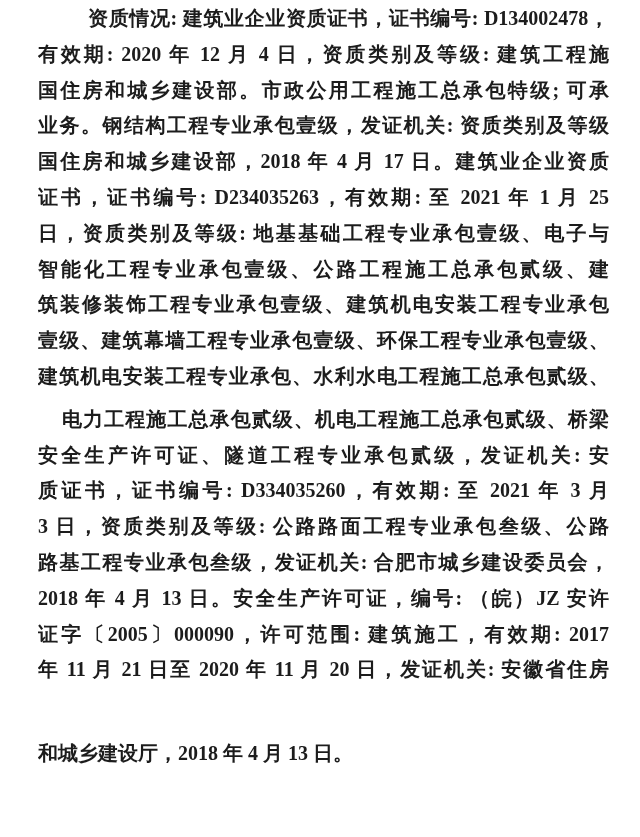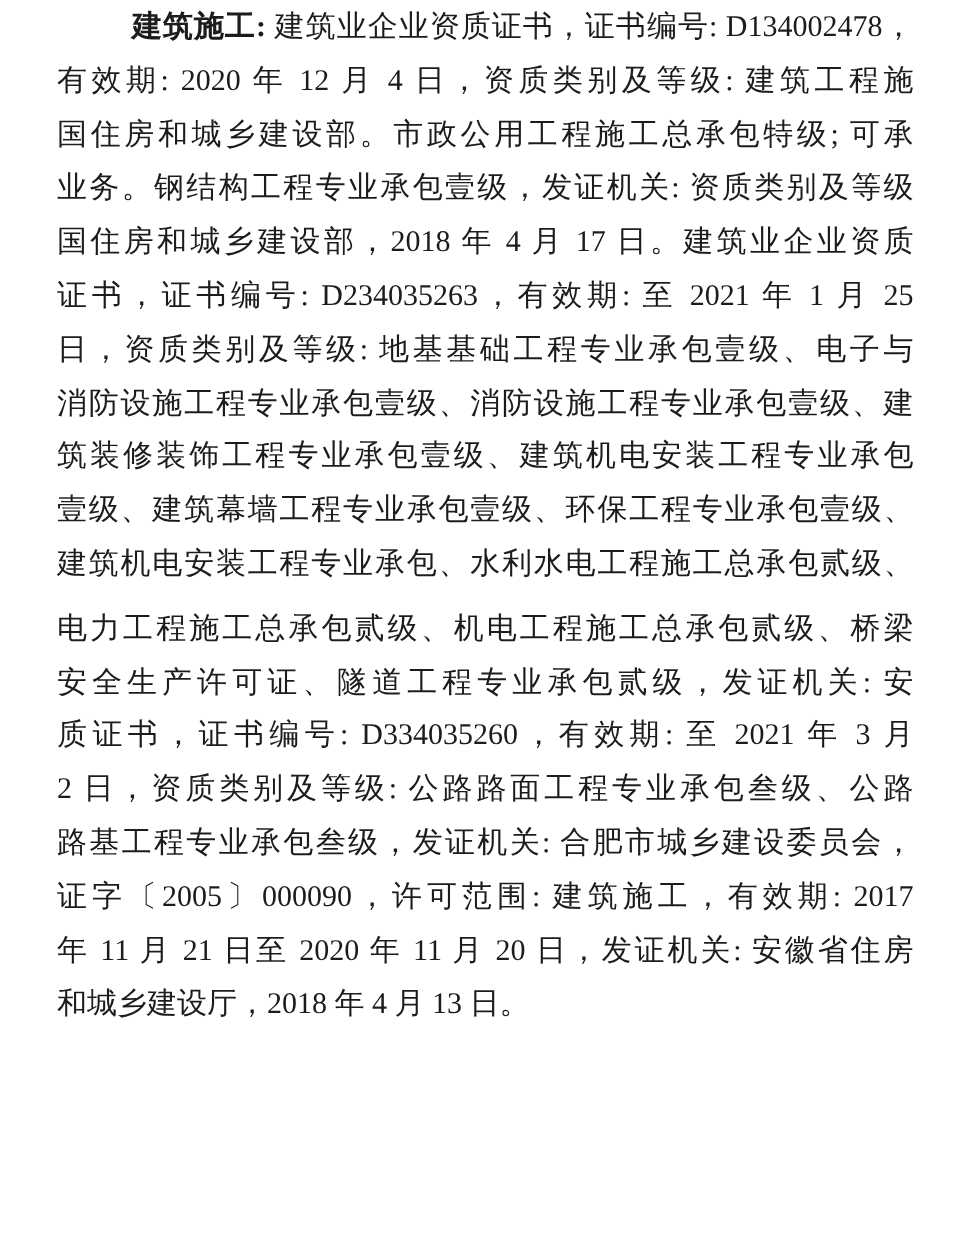--- a/index.html
+++ b/index.html
@@ -29,50 +29,53 @@
     overflow: hidden;
     text-align: justify;
     text-align-last: justify;
     word-break: keep-all;
   }
   .line.indent {
     text-indent: 50px;
   }
   .line.pbreak {
     margin-top: 7px;
+    margin-left: 24px;
   }
   .line.left-last {
     text-align: right;
     text-align-last: left;
+    margin-top: 48px;
   }
   .seg {
-    font-weight: normal;
+    font-weight: bold;
   }
   .seg.bold {
     font-weight: bold;
   }
 </style>
 </head>
 <body>
 
 <div class="page" style="background: rgb(255, 255, 255); color: rgb(28, 28, 28);">
   <div class="doc-body">
-      <div class="line indent"><span class="seg bold">建筑施工:</span><span class="seg"> 建筑业企业资质证书，证书编号: D134002478，</span></div>
+      <div class="line indent"><span class="seg bold">资质情况:</span><span class="seg"> 建筑业企业资质证书，证书编号: D134002478，</span></div>
       <div class="line"><span class="seg">有效期: 2020 年 12 月 4 日，资质类别及等级: 建筑工程施</span></div>
       <div class="line"><span class="seg">国住房和城乡建设部。市政公用工程施工总承包特级; 可承</span></div>
       <div class="line"><span class="seg">业务。钢结构工程专业承包壹级，发证机关: 资质类别及等级</span></div>
       <div class="line"><span class="seg">国住房和城乡建设部，2018 年 4 月 17 日。建筑业企业资质</span></div>
       <div class="line"><span class="seg">证书，证书编号: D234035263，有效期: 至 2021 年 1 月 25</span></div>
       <div class="line"><span class="seg">日，资质类别及等级: 地基基础工程专业承包壹级、电子与</span></div>
-      <div class="line"><span class="seg">消防设施工程专业承包壹级、消防设施工程专业承包壹级、建</span></div>
+      <div class="line"><span class="seg">智能化工程专业承包壹级、公路工程施工总承包贰级、建</span></div>
       <div class="line"><span class="seg">筑装修装饰工程专业承包壹级、建筑机电安装工程专业承包</span></div>
       <div class="line"><span class="seg">壹级、建筑幕墙工程专业承包壹级、环保工程专业承包壹级、</span></div>
       <div class="line"><span class="seg">建筑机电安装工程专业承包、水利水电工程施工总承包贰级、</span></div>
       <div class="line pbreak"><span class="seg">电力工程施工总承包贰级、机电工程施工总承包贰级、桥梁</span></div>
       <div class="line"><span class="seg">安全生产许可证、隧道工程专业承包贰级，发证机关: 安</span></div>
       <div class="line"><span class="seg">质证书，证书编号: D334035260，有效期: 至 2021 年 3 月</span></div>
-      <div class="line"><span class="seg">2 日，资质类别及等级: 公路路面工程专业承包叁级、公路</span></div>
+      <div class="line"><span class="seg">3 日，资质类别及等级: 公路路面工程专业承包叁级、公路</span></div>
       <div class="line"><span class="seg">路基工程专业承包叁级，发证机关: 合肥市城乡建设委员会，</span></div>
+      <div class="line"><span class="seg">2018 年 4 月 13 日。安全生产许可证，编号: （皖）JZ 安许</span></div>
       <div class="line"><span class="seg">证字〔2005〕000090，许可范围: 建筑施工，有效期: 2017</span></div>
       <div class="line"><span class="seg">年 11 月 21 日至 2020 年 11 月 20 日，发证机关: 安徽省住房</span></div>
       <div class="line left-last"><span class="seg">和城乡建设厅，2018 年 4 月 13 日。</span></div>
     </div>
 </div>
 
 </body></html>

